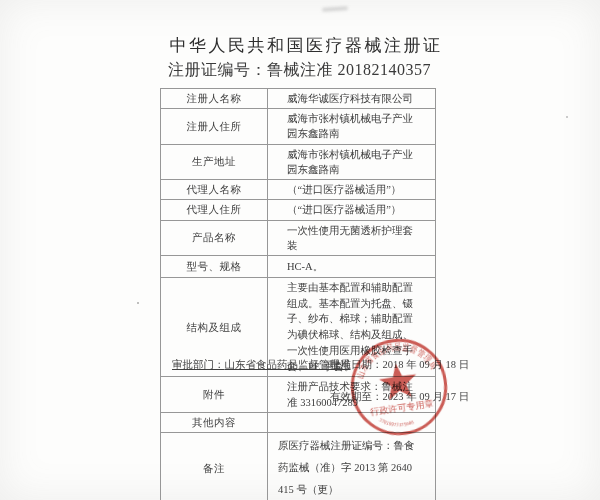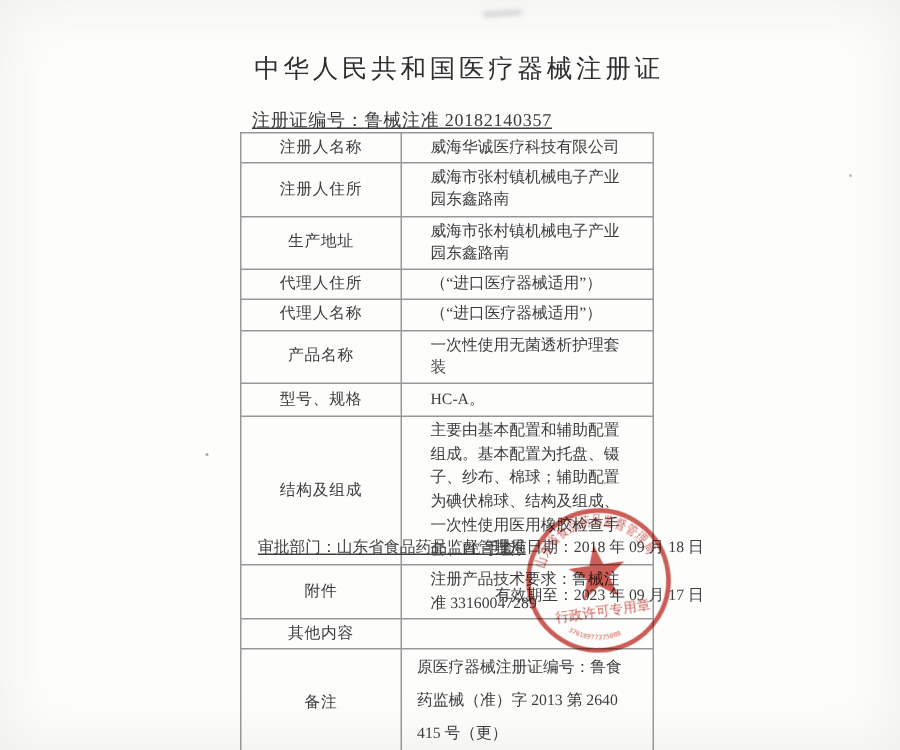--- a/index.html
+++ b/index.html
@@ -12,22 +12,22 @@
     color:#3b3b3b;
     box-shadow:inset 0 0 40px rgba(120,120,120,0.12);
   }
   .title{
     position:absolute;top:34px;left:12px;right:0;
     text-align:center;
     font-size:17px;letter-spacing:2.5px;
     color:#2e2e2e;font-weight:500;
   }
   .cert-line{
-    position:absolute;top:72px;left:168px;
-    font-size:12px;letter-spacing:0.5px;color:#3a3a3a;text-decoration:underline;
+    position:absolute;top:60px;left:168px;
+    font-size:16px;letter-spacing:0.5px;color:#3a3a3a;
   }
   table.cert-table{
     position:absolute;top:88px;left:160px;
     width:276px;
     border-collapse:collapse;
     table-layout:fixed;
   }
   table.cert-table td{
     border:1px solid #979797;
     font-size:10.5px;
@@ -87,25 +87,25 @@
     </tr>
     <tr class="r-sm">
       <td class="lbl">注册人住所</td>
       <td class="val">威海市张村镇机械电子产业园东鑫路南</td>
     </tr>
     <tr class="r-sm">
       <td class="lbl">生产地址</td>
       <td class="val">威海市张村镇机械电子产业园东鑫路南</td>
     </tr>
     <tr class="r-sm">
-      <td class="lbl">代理人住所</td>
+      <td class="lbl">代理人名称</td>
       <td class="val">（“进口医疗器械适用”）</td>
     </tr>
     <tr class="r-sm">
-      <td class="lbl">代理人名称</td>
+      <td class="lbl">代理人住所</td>
       <td class="val">（“进口医疗器械适用”）</td>
     </tr>
     <tr class="r-sm">
       <td class="lbl">产品名称</td>
       <td class="val">一次性使用无菌透析护理套装</td>
     </tr>
     <tr class="r-md">
       <td class="lbl">型号、规格</td>
       <td class="val">HC-A。</td>
     </tr>

